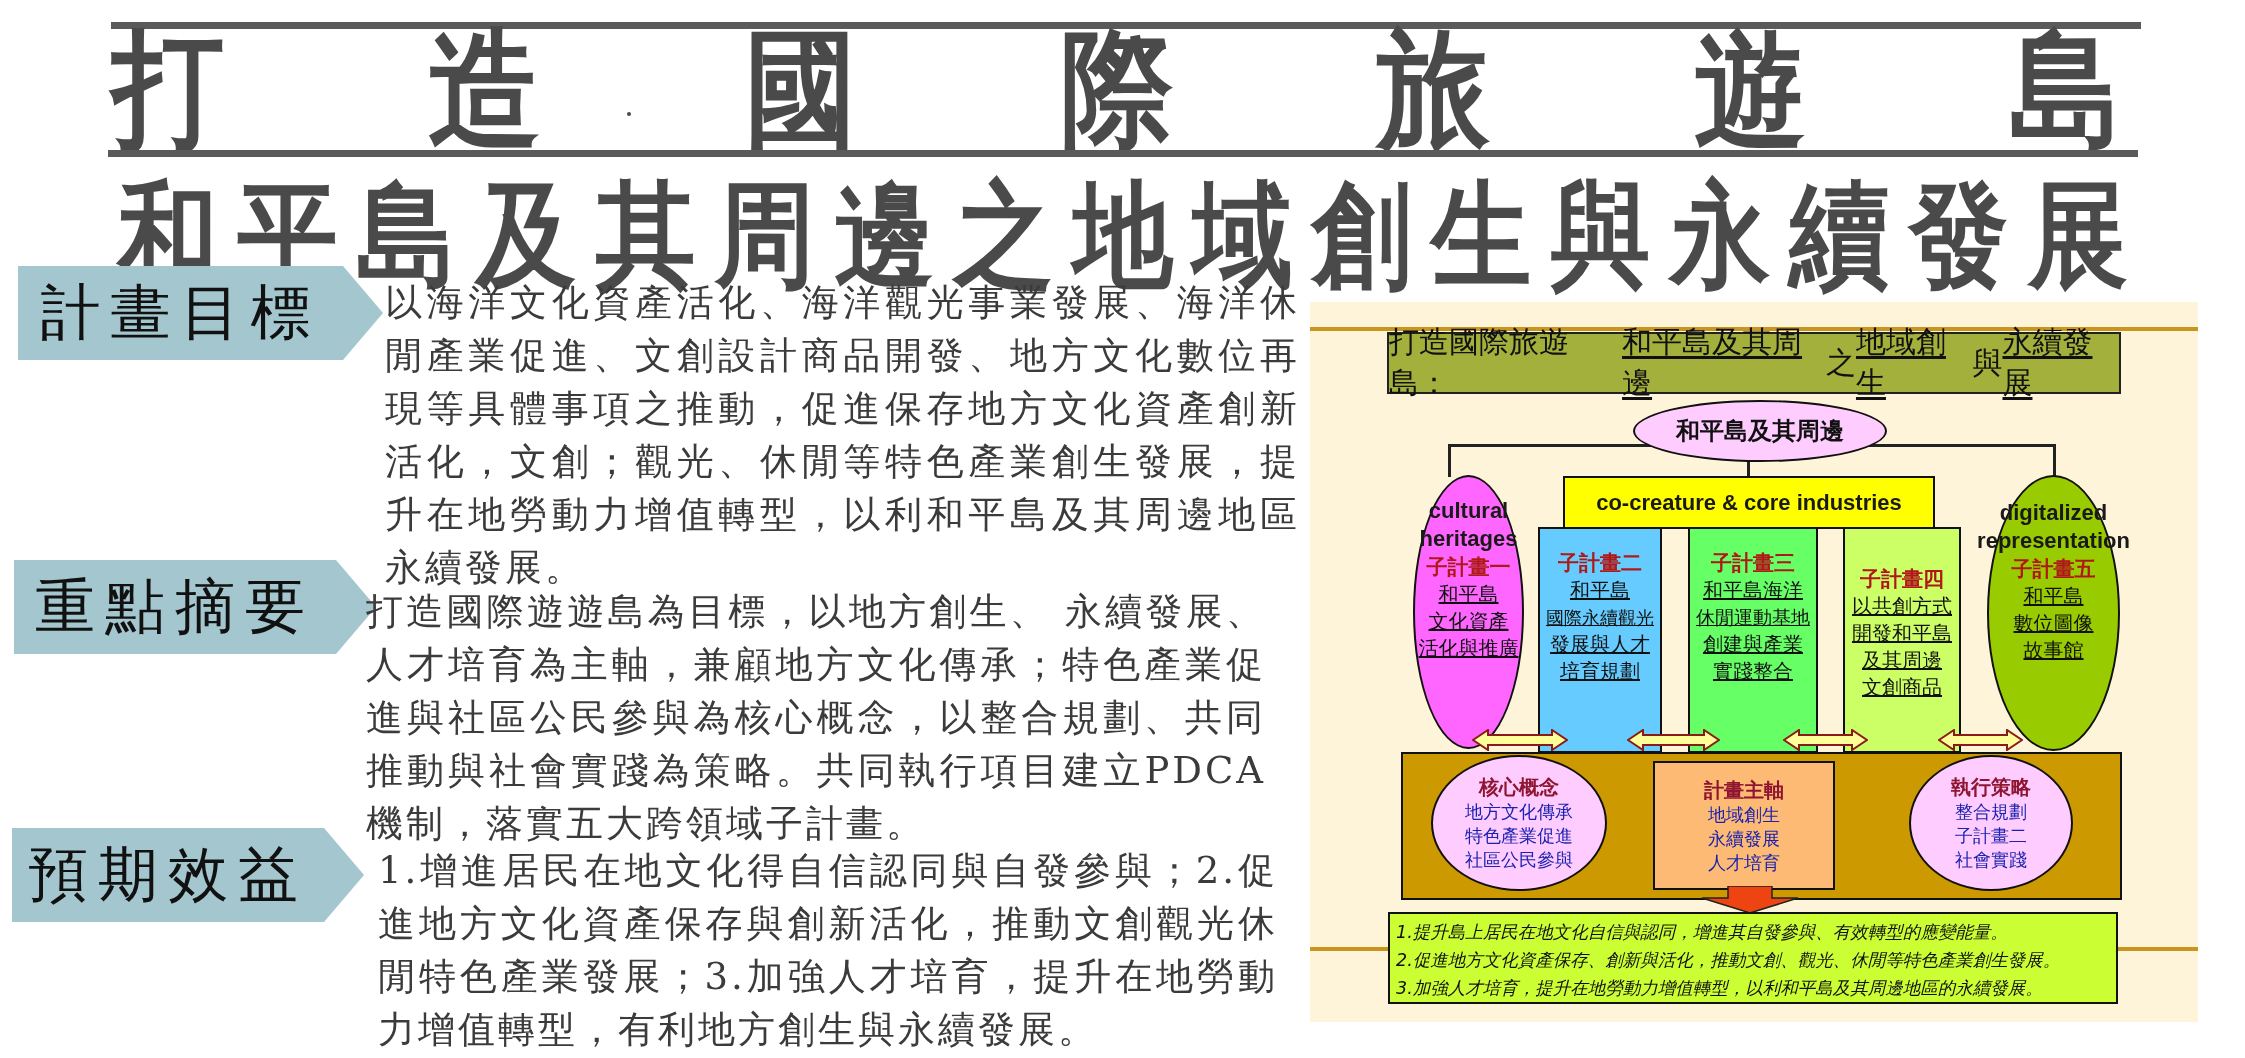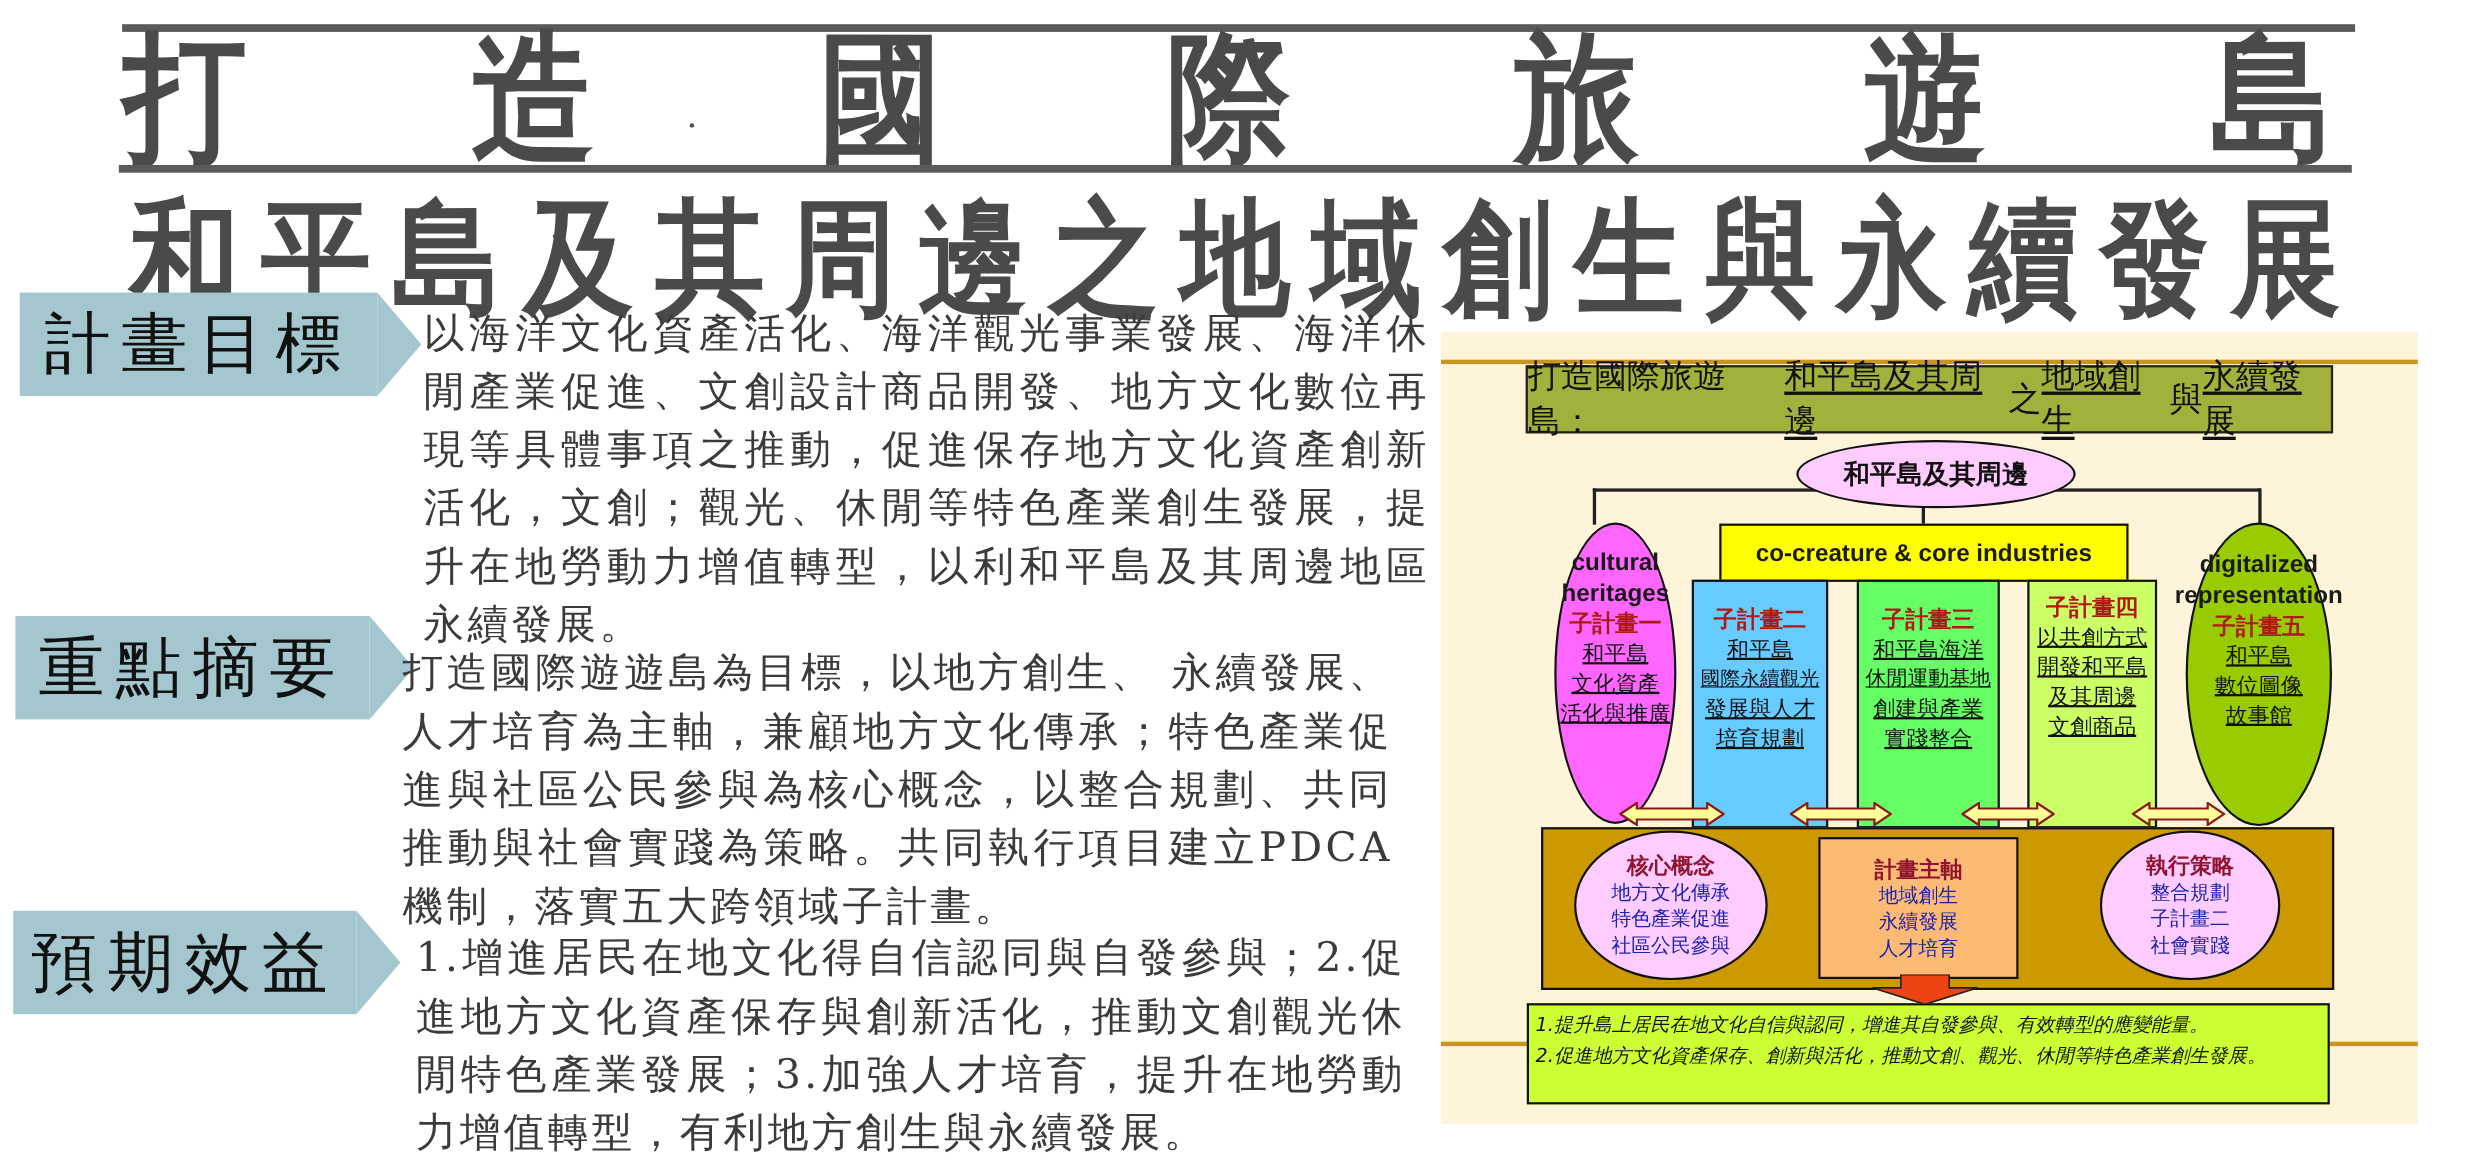--- a/index.html
+++ b/index.html
@@ -126,21 +126,21 @@
   <span class="sub-line" style="white-space:nowrap;">發展與人才</span>
   <span class="sub-line" style="white-space:nowrap;">培育規劃</span>
 </div>
 <div class="box" style="left:1688px; top:527px; width:130px; height:226px; background:#66ff66; padding-top:20px; box-sizing:border-box;">
   <span class="sub-title">子計畫三</span>
   <span class="sub-line" style="white-space:nowrap;">和平島海洋</span>
   <span class="sub-line" style="white-space:nowrap; font-size:19px;">休閒運動基地</span>
   <span class="sub-line" style="white-space:nowrap;">創建與產業</span>
   <span class="sub-line" style="white-space:nowrap;">實踐整合</span>
 </div>
-<div class="box" style="left:1843px; top:527px; width:118px; height:226px; background:#ccff66; padding-top:9px; box-sizing:border-box;">
+<div class="box" style="left:1843px; top:527px; width:118px; height:226px; background:#ccff66; padding-top:36px; box-sizing:border-box;">
   <span class="sub-title">子計畫四</span>
   <span class="sub-line" style="white-space:nowrap;">以共創方式</span>
   <span class="sub-line" style="white-space:nowrap;">開發和平島</span>
   <span class="sub-line" style="white-space:nowrap;">及其周邊</span>
   <span class="sub-line" style="white-space:nowrap;">文創商品</span>
 </div>
 
 <div class="ell" style="left:1987px; top:475px; width:133px; height:276px; background:#99cc00; justify-content:flex-start; padding-top:22px; box-sizing:border-box; overflow:visible;">
   <span class="en" style="white-space:nowrap;">digitalized</span>
   <span class="en" style="white-space:nowrap;">representation</span>
@@ -186,13 +186,14 @@
   <span class="core-line">社會實踐</span>
 </div>
 
 <svg style="position:absolute; left:1700px; top:886px; width:100px; height:28px;" viewBox="0 0 100 28">
   <polygon points="28,0 72,0 72,12 98,12 50,27 2,12 28,12" fill="#ee4411" stroke="#222" stroke-width="1.5"></polygon>
 </svg>
 
 <div class="outcomes" style="left:1388px; top:912px; width:730px; height:92px;">
   <div style="white-space:nowrap;">1.提升島上居民在地文化自信與認同，增進其自發參與、有效轉型的應變能量。</div>
   <div style="white-space:nowrap;">2.促進地方文化資產保存、創新與活化，推動文創、觀光、休閒等特色產業創生發展。</div>
+  <div style="white-space:nowrap;">3.加強人才培育，提升在地勞動力增值轉型，以利和平島及其周邊地區的永續發展。</div>
 </div>
 
 </body></html>

